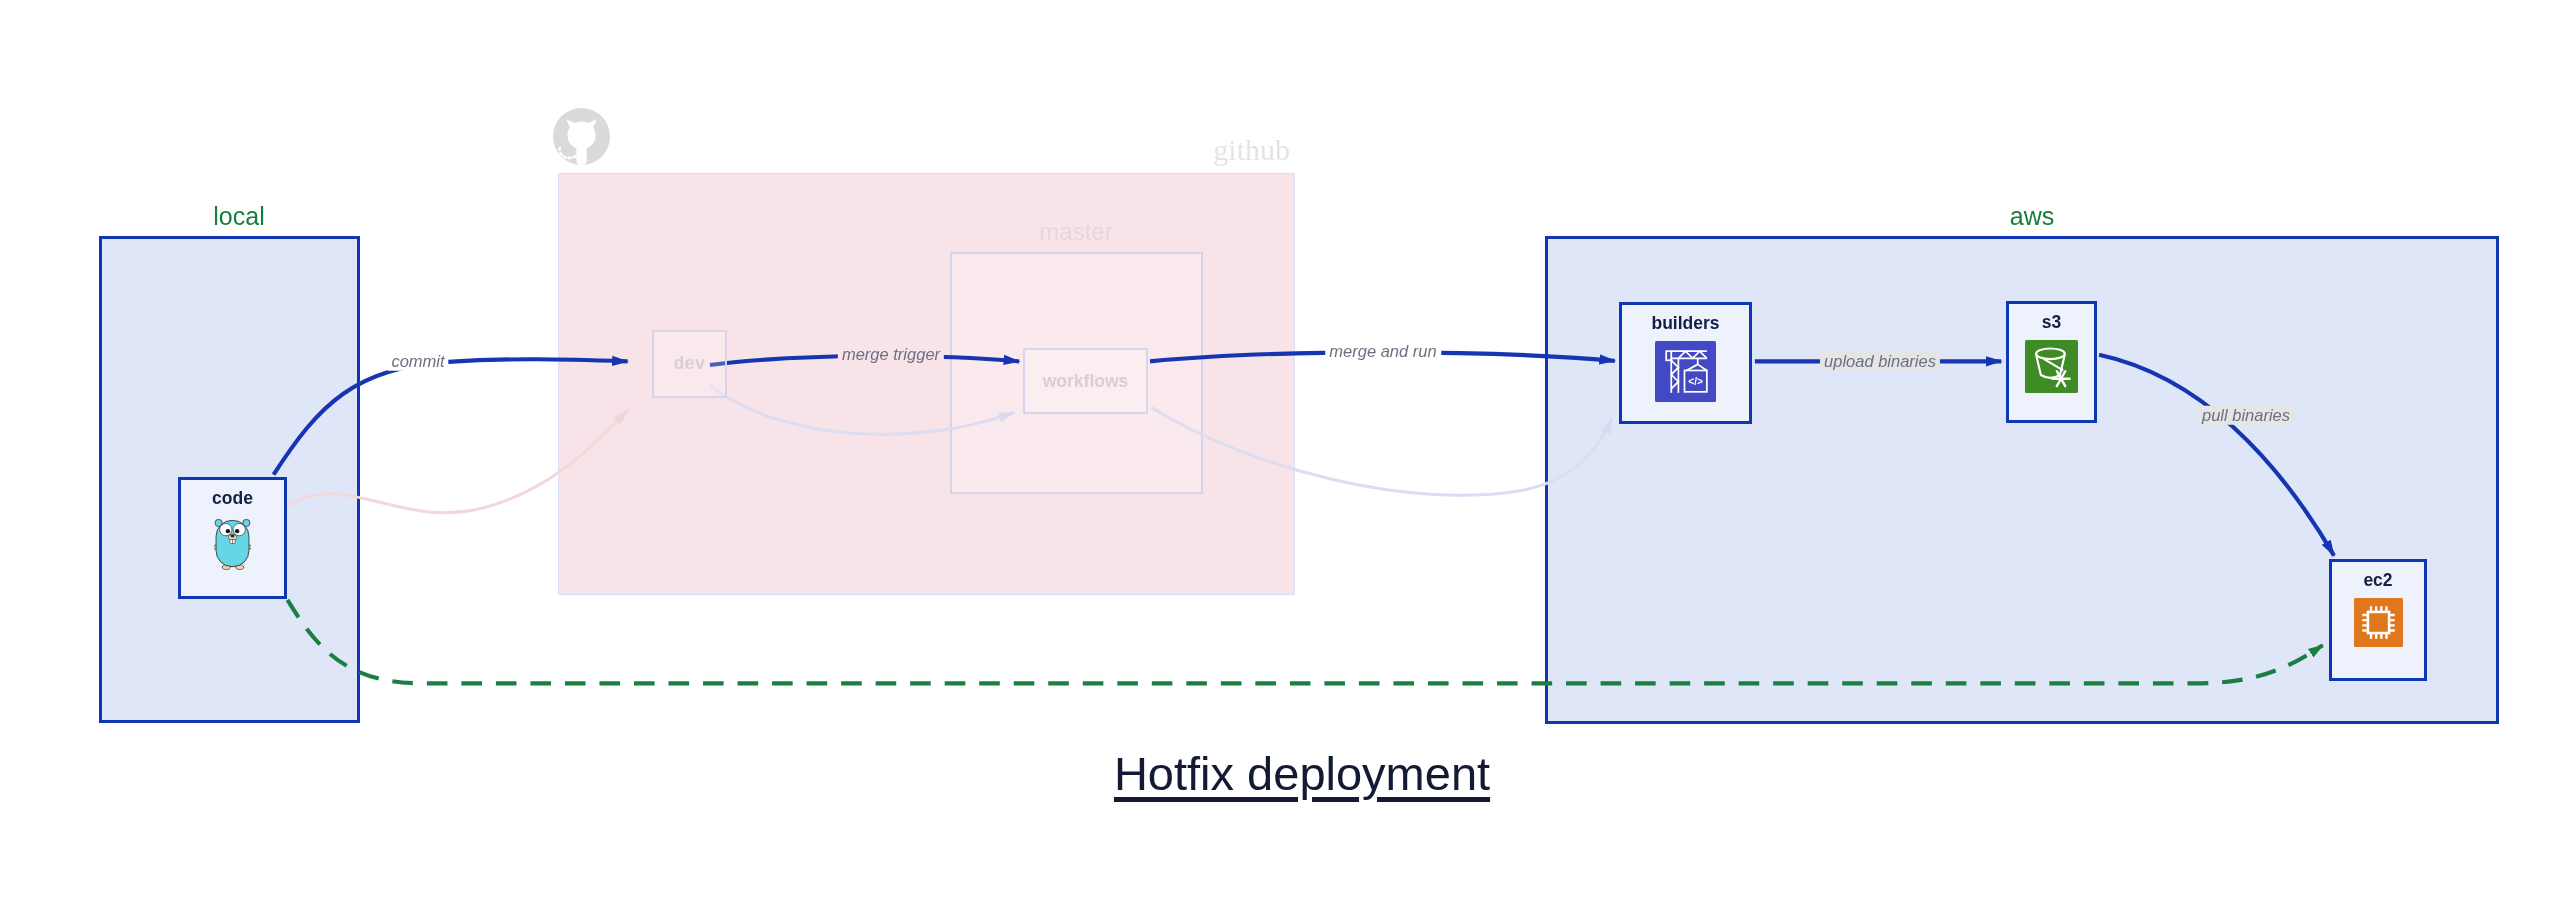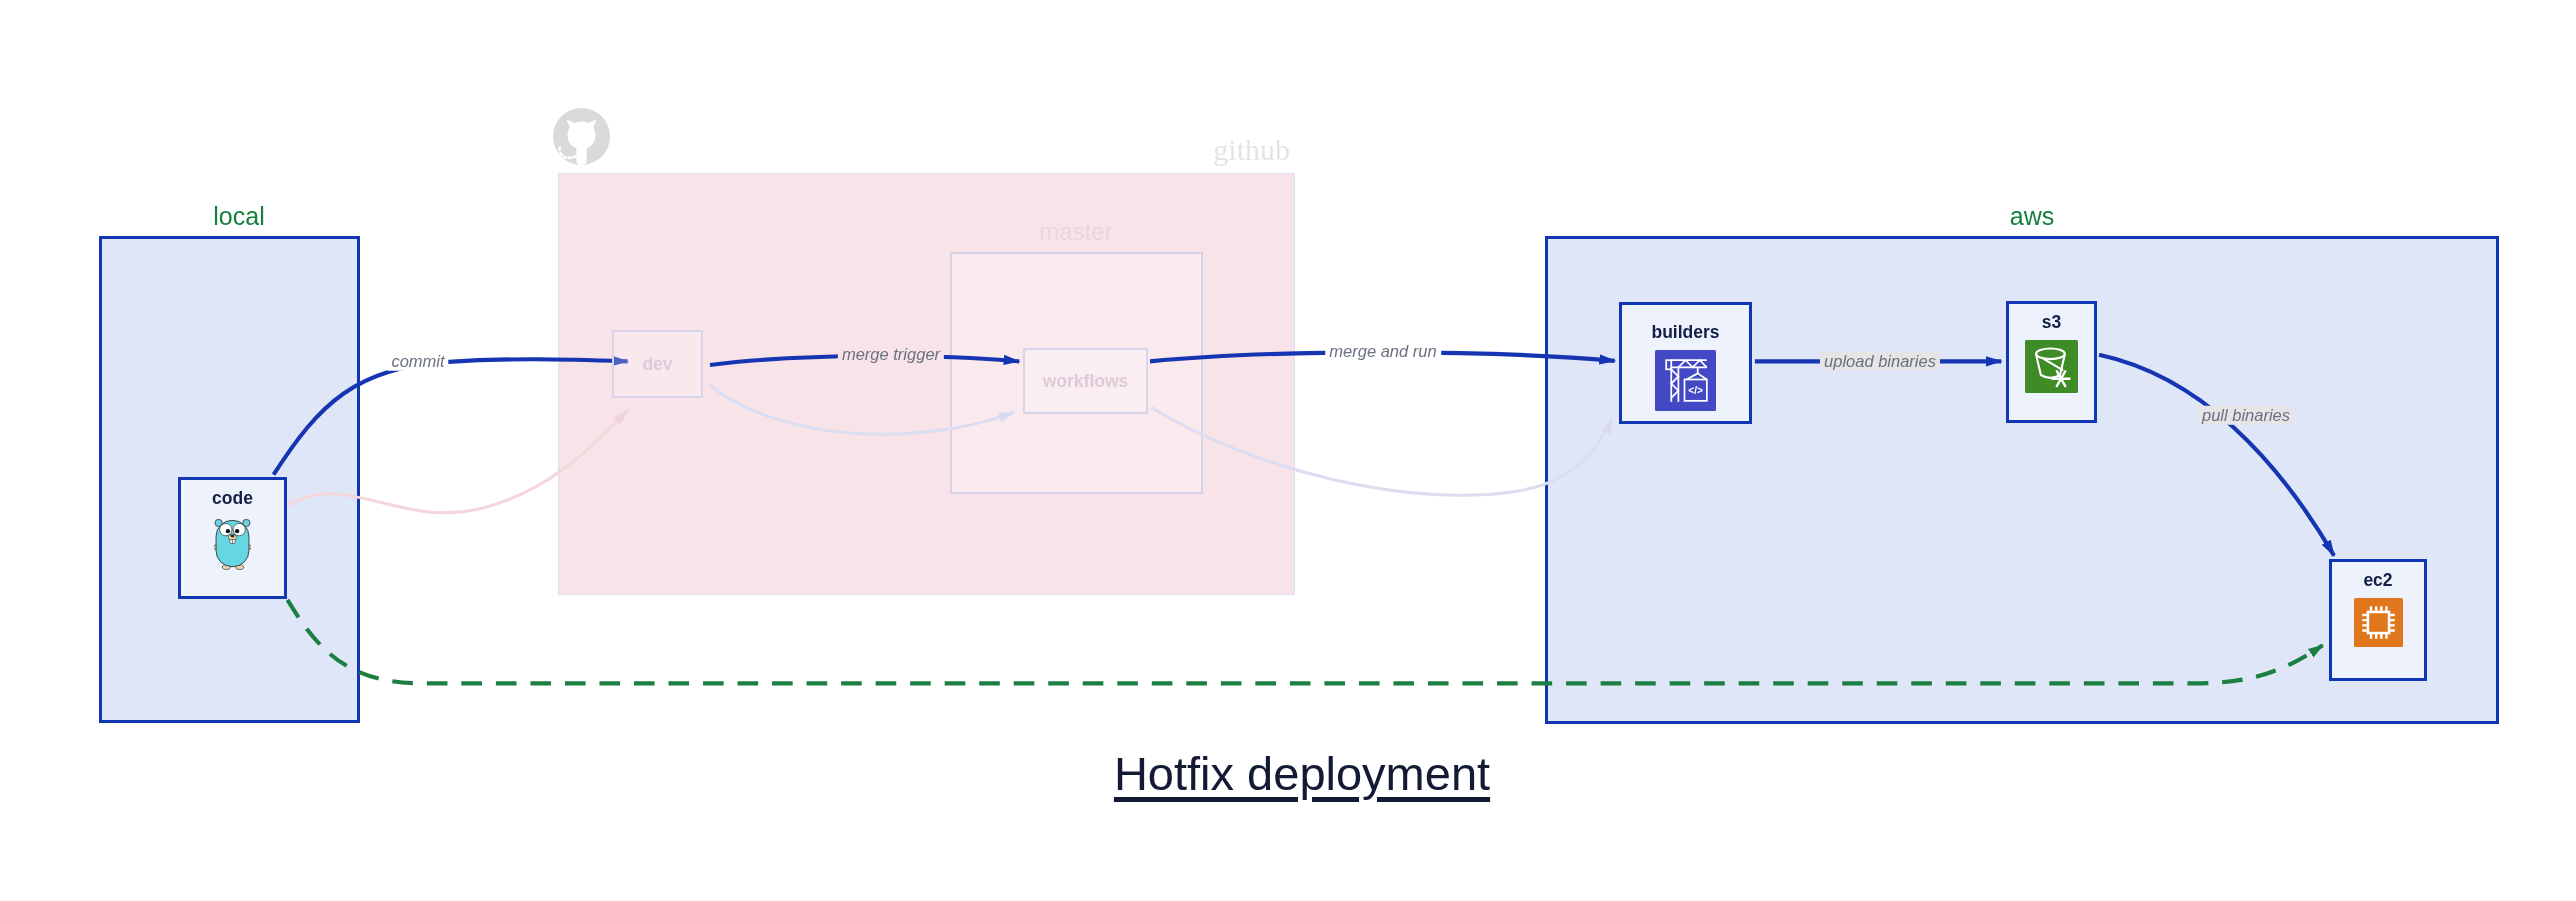--- a/index.html
+++ b/index.html
@@ -105,29 +105,29 @@
         <circle cx="27" cy="29" r="4.2" fill="#111111"></circle>
         <circle cx="45" cy="29" r="4.2" fill="#111111"></circle>
         <ellipse cx="36" cy="41" rx="8" ry="5.5" fill="#f0d4ac" stroke="#3a3a3a" stroke-width="1.3"></ellipse>
         <ellipse cx="36" cy="38.5" rx="4" ry="2.8" fill="#3d2b1f"></ellipse>
         <path d="M31,45 h10 v6 a2,2 0 0 1 -2,2 h-6 a2,2 0 0 1 -2,-2 z" fill="#ffffff" stroke="#3a3a3a" stroke-width="1.2"></path>
         <line x1="36" y1="45" x2="36" y2="53" stroke="#3a3a3a" stroke-width="1.2"></line>
       </svg>
     </div>
   </div>
 
-  <div class="fnode" style="left:612px;top:330px;width:91px;height:68px;">
+  <div class="fnode" style="left:652px;top:330px;width:75px;height:68px;font-family:Liberation Mono, monospace;">
     <div class="flabel">dev</div>
   </div>
 
   <div class="fnode" style="left:1023px;top:348px;width:125px;height:66px;">
     <div class="flabel">workflows</div>
   </div>
 
-  <div class="gnode" style="left:1619px;top:302px;width:133px;height:122px;justify-content:center;">
+  <div class="gnode" style="left:1619px;top:302px;width:133px;height:122px;">
     <div class="nlabel">builders</div>
     <div class="icon-wrap">
       <svg width="61" height="61" viewBox="0 0 120 120">
         <rect x="0" y="0" width="120" height="120" rx="3" fill="#4349c5"></rect>
         <g stroke="#ffffff" stroke-width="3.4" fill="none">
           <rect x="22" y="20" width="10" height="18"></rect>
           <path d="M32,20 H102"></path>
           <path d="M32,34 H102"></path>
           <path d="M46,34 L60,20 L74,34 L88,20 L102,34"></path>
           <path d="M32,34 V102"></path>

